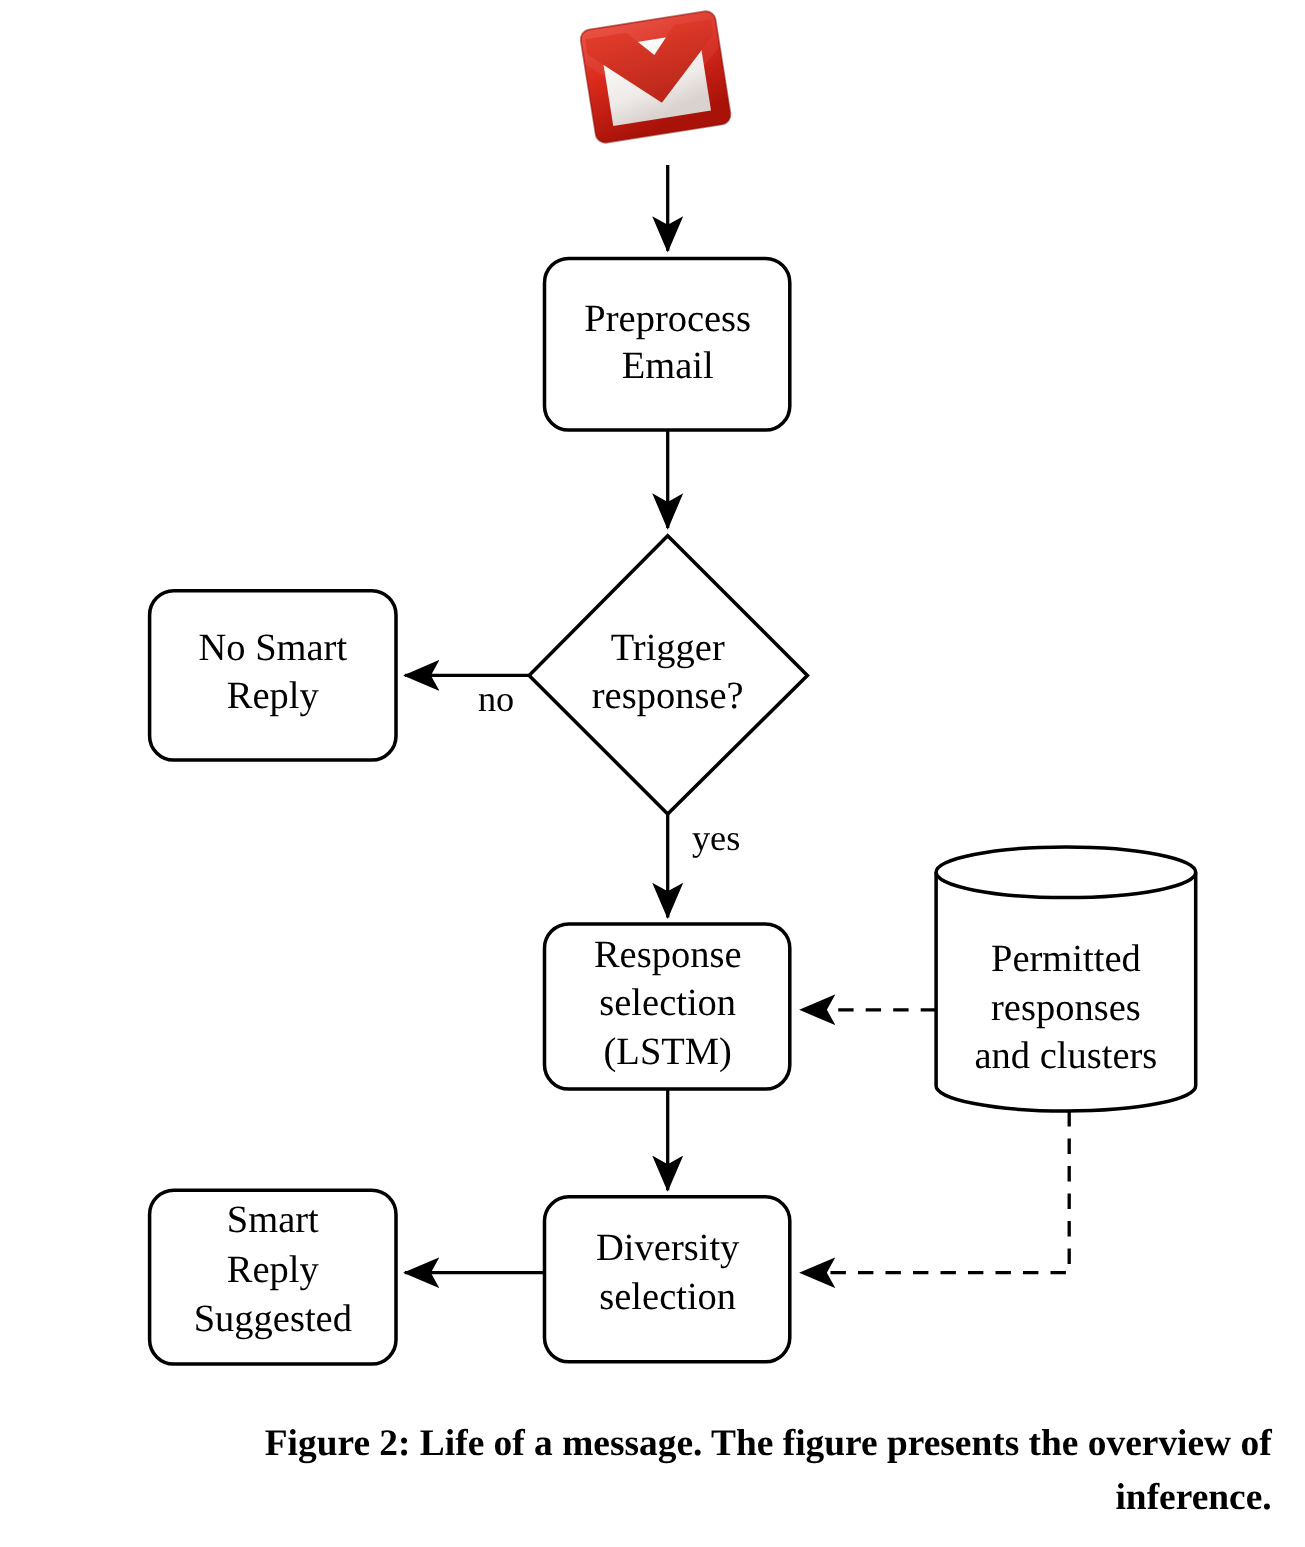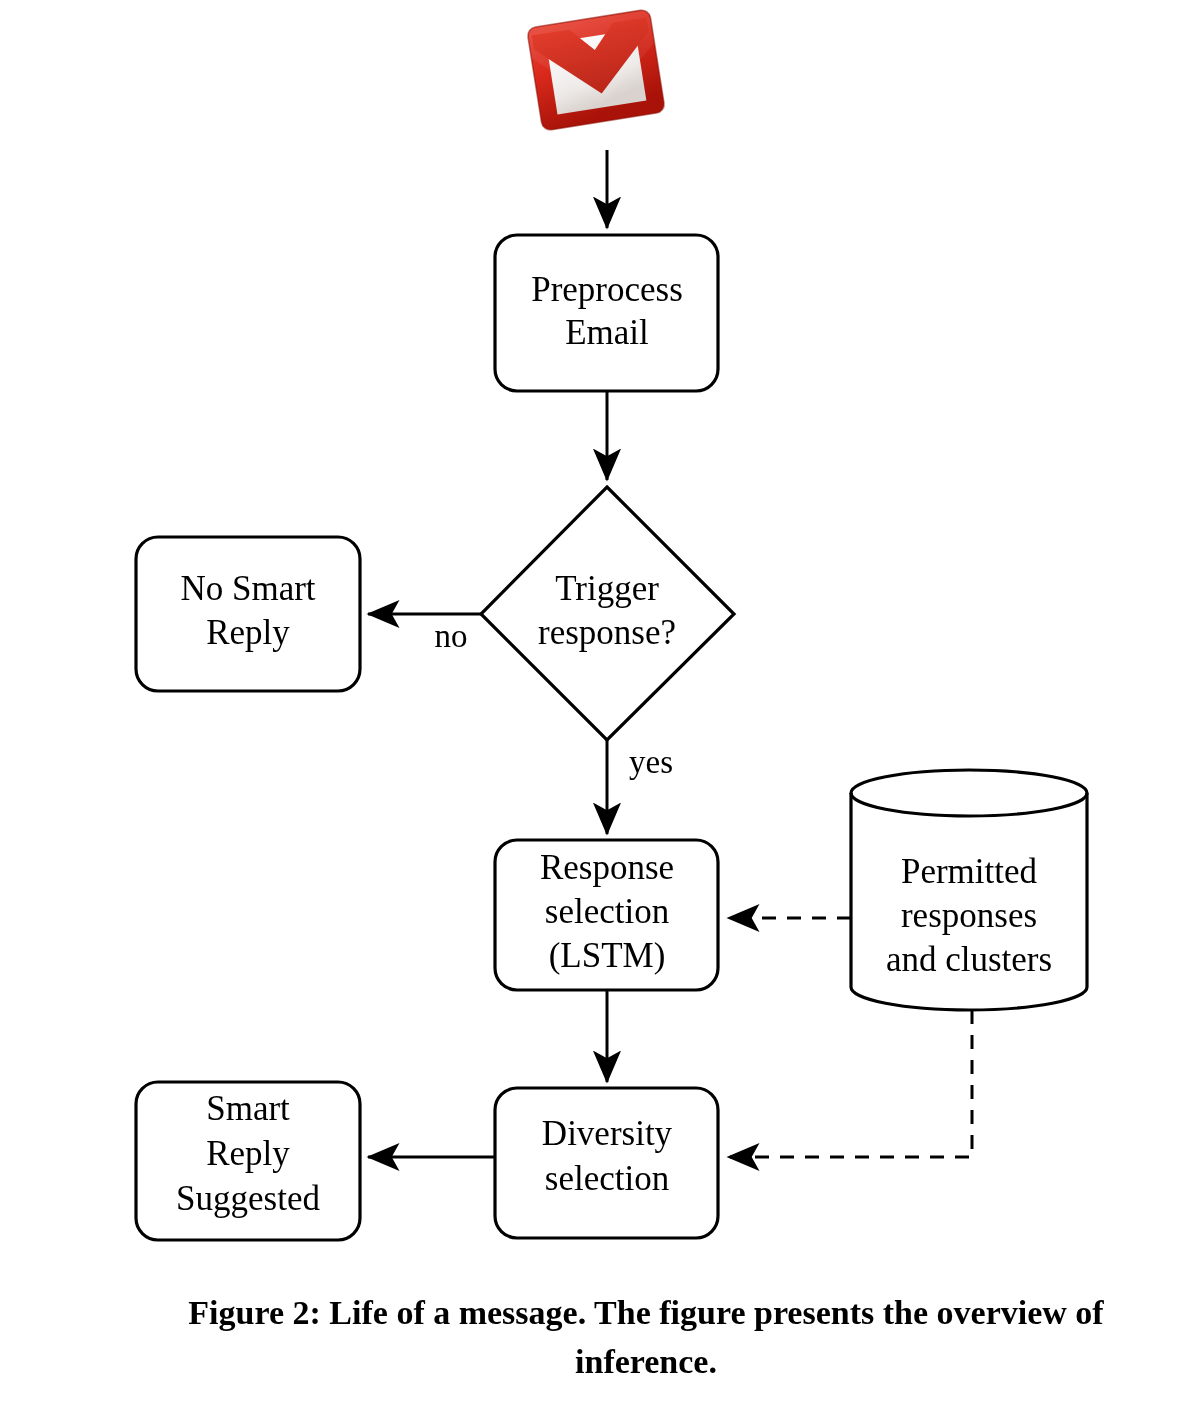--- a/index.html
+++ b/index.html
@@ -44,21 +44,21 @@
   .caption {
     position: absolute;
     left: 136px;
     top: 1288px;
     width: 1020px;
     font-family: "Liberation Serif", "DejaVu Serif", serif;
     font-weight: bold;
     font-size: 34px;
     line-height: 1.45;
     color: #000000;
-    text-align: center;
+    text-align: right;
   }
   .shape-stroke {
     fill: none;
     stroke: #000000;
     stroke-width: 3.2;
   }
   .edge-line {
     fill: none;
     stroke: #000000;
     stroke-width: 3;

